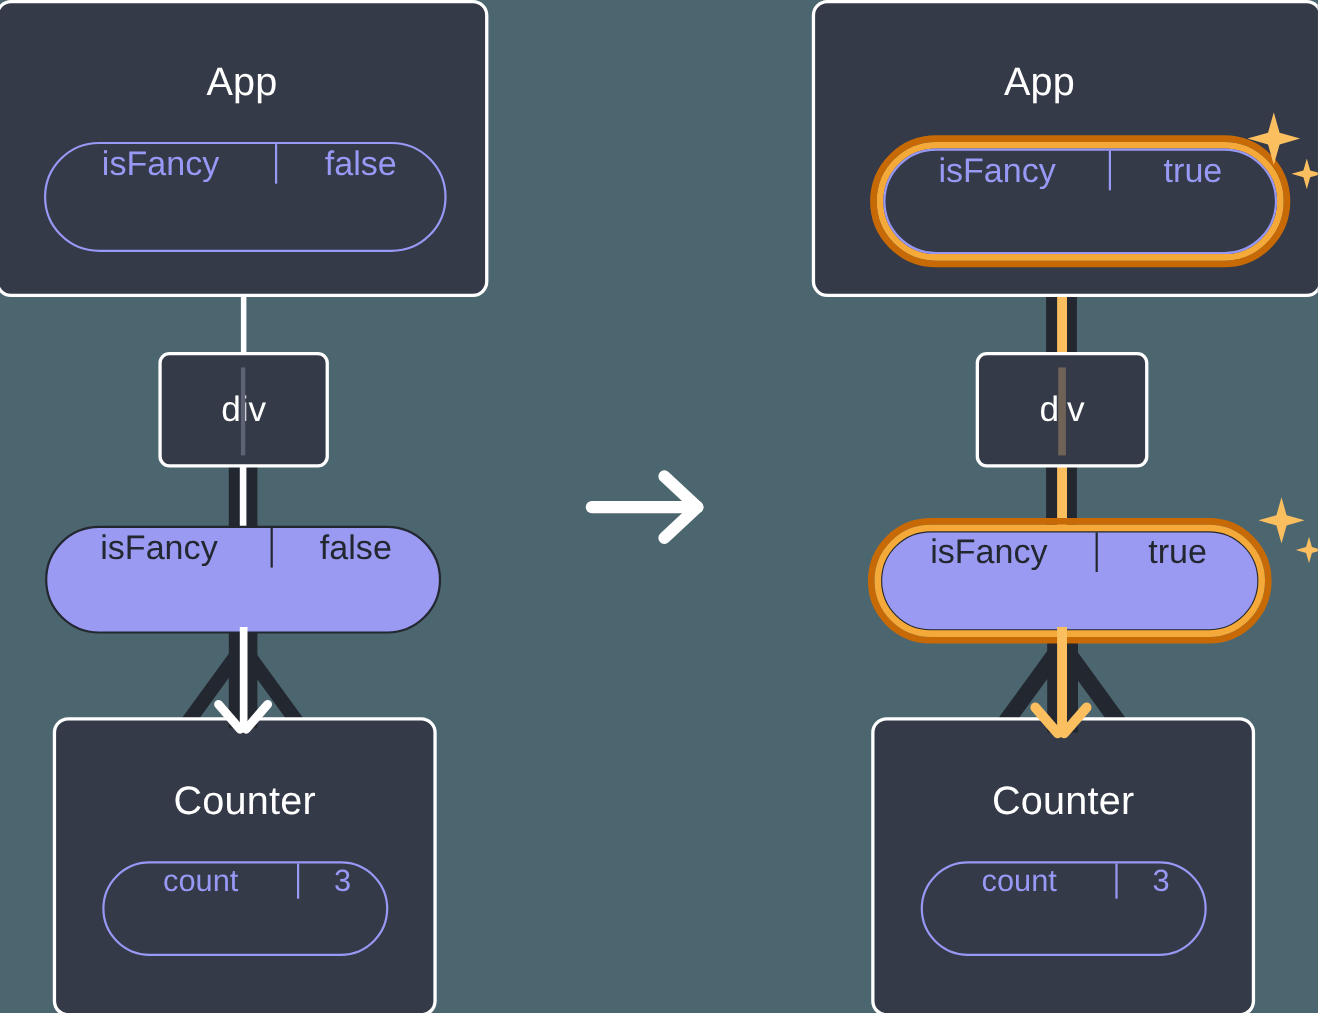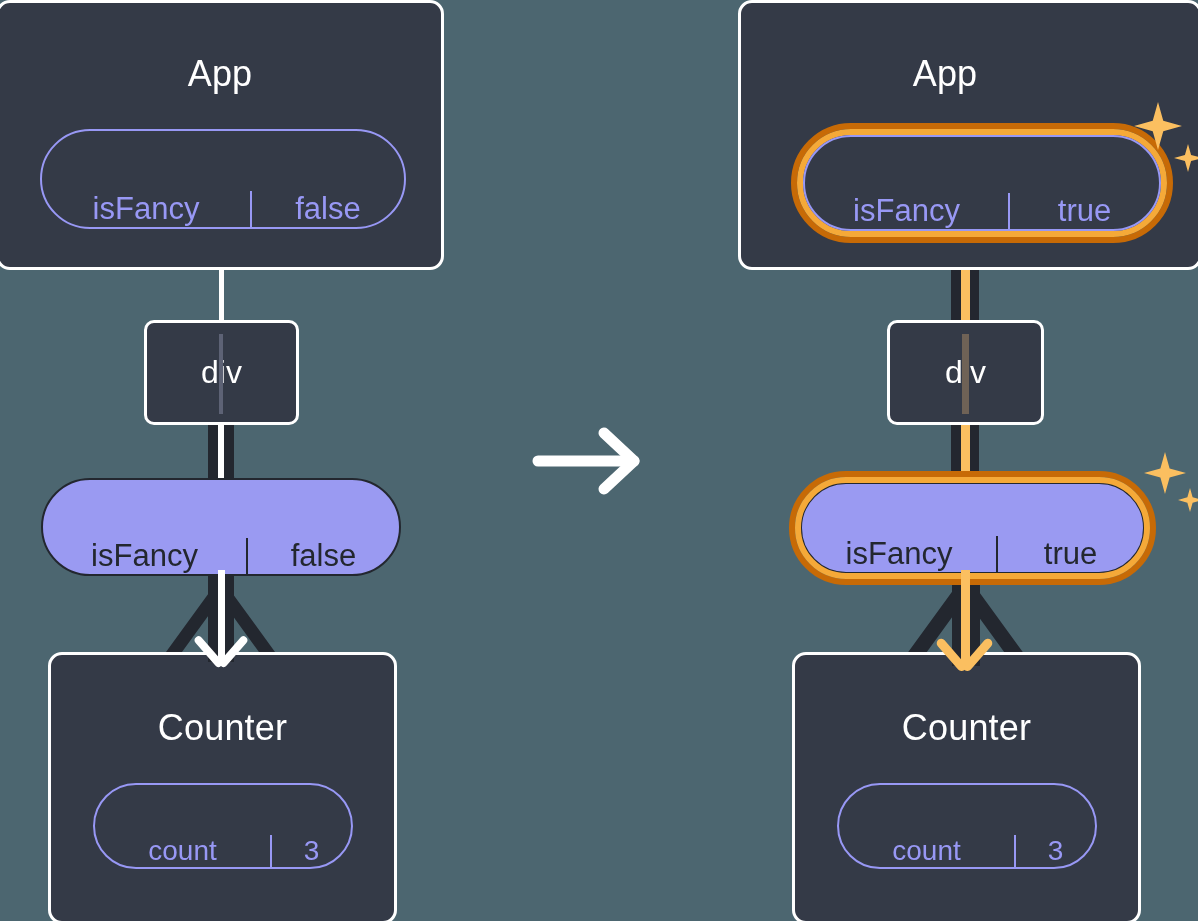--- a/index.html
+++ b/index.html
@@ -59,21 +59,21 @@
     font-size: 32px;
     position: relative;
     z-index: 2;
   }
 
   
   .pill {
     position: absolute;
     box-sizing: border-box;
     display: flex;
-    align-items: flex-end;
+    align-items: flex-start;
     border-radius: 999px;
     z-index: 8;
   }
   .pill .cell {
     display: flex;
     align-items: center;
     justify-content: center;
     box-sizing: border-box;
     white-space: nowrap;
   }
@@ -93,21 +93,21 @@
     border: 2px solid #23272f;
     background: #9a9af2;
   }
   .pill.filled .cell {
     color: #23272f;
   }
   .pill.filled .cell.key {
     border-right: 2px solid #23272f;
   }
   .cell.key { flex: 0 0 auto; }
-  .cell.val { flex: 1 1 auto; margin-top: 44px; }
+  .cell.val { flex: 1 1 auto; }
   .cell.bold { font-weight: normal; }
 
   
   .ring {
     position: absolute;
     box-sizing: border-box;
     border-radius: 999px;
     border: 6px solid #c76a06;
     z-index: 7;
   }

